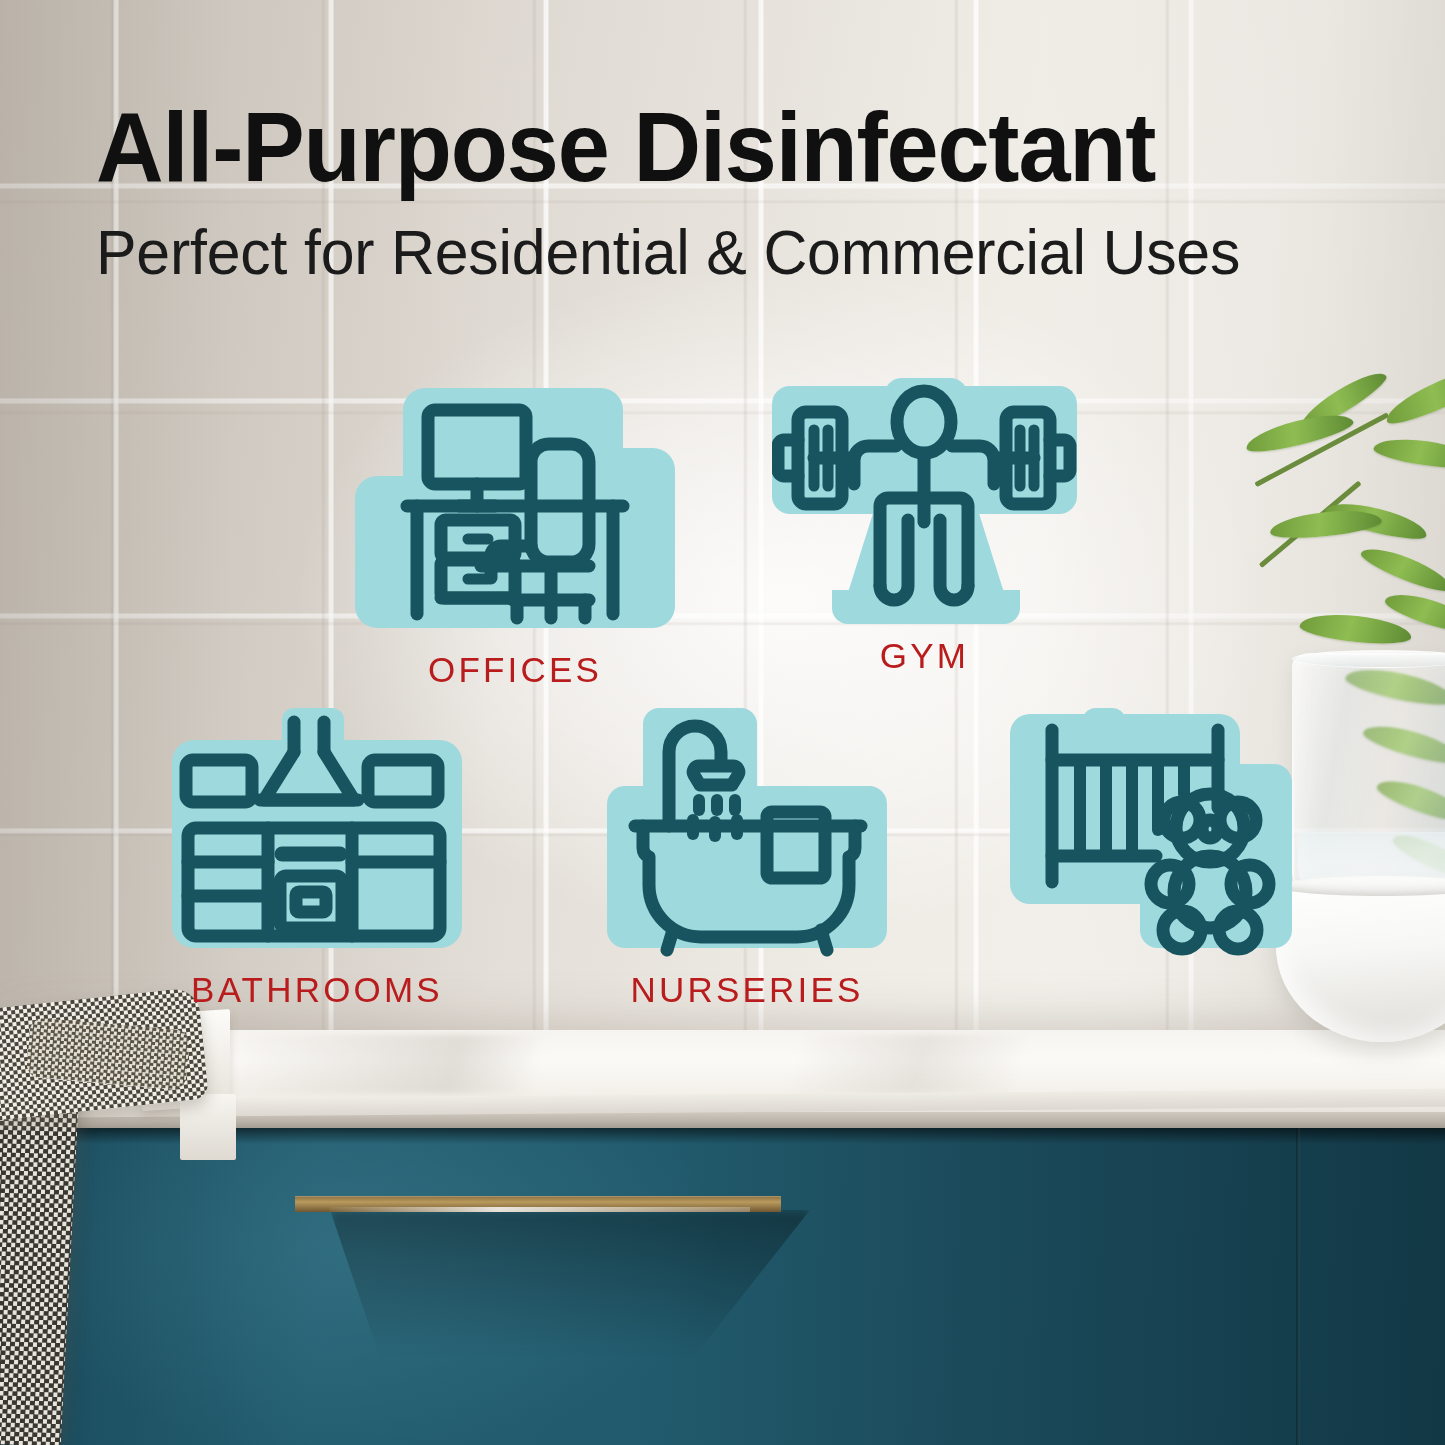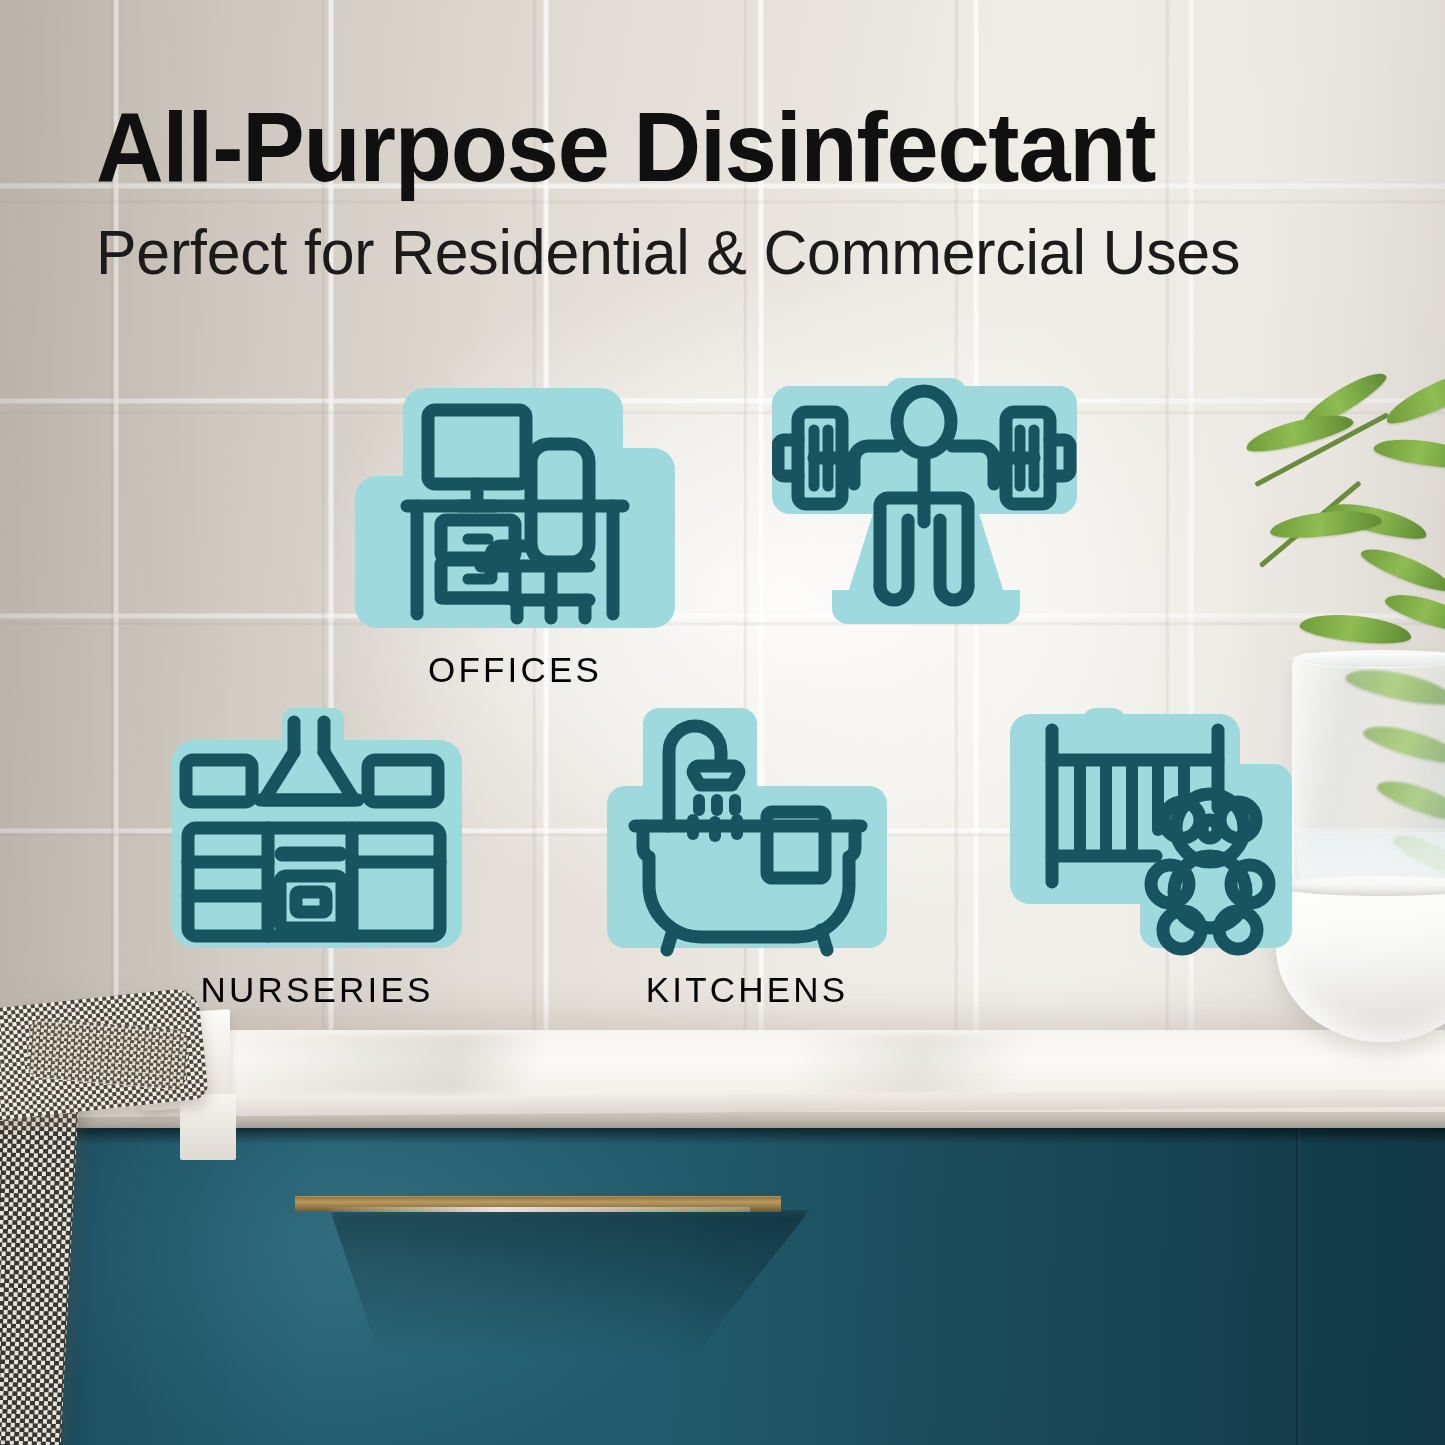--- a/index.html
+++ b/index.html
@@ -133,21 +133,21 @@
     letter-spacing:-.2px;line-height:1.1;white-space:nowrap;
     transform:scaleX(.965);transform-origin:left top;
   }
 
   
   .card{position:absolute;}
   .plate{position:absolute;inset:0;}
   .pp{position:absolute;background:#9ed9dd;}
   .caption{
     position:absolute;width:100%;text-align:center;
-    font-size:35px;font-weight:500;color:#000000;
+    font-size:35px;font-weight:500;color:#b91c1c;
     letter-spacing:3.2px;white-space:nowrap;
   }
   .glyph{position:absolute;left:0;top:0;}
   .glyph svg{display:block;}
 </style>
 </head>
 <body>
 
 <div id="stage">
 
@@ -260,20 +260,21 @@
         <rect x="26" y="34" width="44" height="92" rx="8"></rect>
         <rect x="234" y="34" width="44" height="92" rx="8"></rect>
         <path d="M42 52 v56" stroke-width="11"></path>
         <path d="M56 52 v56" stroke-width="11"></path>
         <path d="M248 52 v56" stroke-width="11"></path>
         <path d="M262 52 v56" stroke-width="11"></path>
         <path d="M26 62 h-14 a6 6 0 0 0 -6 6 v24 a6 6 0 0 0 6 6 h14"></path>
         <path d="M278 62 h14 a6 6 0 0 1 6 6 v24 a6 6 0 0 1 -6 6 h-14"></path>
       </svg>
     </div>
+    <div class="caption" style="top:258px;">GYM</div>
   </div>
 
   <div class="card" style="left:172px;top:708px;width:290px;height:310px;">
     <div class="plate">
       <div class="pp" style="left:110px;top:0;width:62px;height:50px;border-radius:12px 12px 0 0;"></div>
       <div class="pp" style="left:0;top:32px;width:290px;height:208px;border-radius:22px;"></div>
     </div>
     <div class="glyph">
       <svg width="290" height="250" viewBox="0 0 290 250" fill="none" stroke="#17545f" stroke-width="13" stroke-linecap="round" stroke-linejoin="round">
         <path d="M122 14 v30"></path>
@@ -289,21 +290,21 @@
         <path d="M16 188 h80"></path>
         <path d="M180 154 h88"></path>
         <path d="M110 146 h58" stroke-width="15"></path>
         <circle cx="118" cy="146" r="7" fill="#17545f" stroke="none"></circle>
         <circle cx="139" cy="146" r="7" fill="#17545f" stroke="none"></circle>
         <circle cx="160" cy="146" r="7" fill="#17545f" stroke="none"></circle>
         <rect x="108" y="168" width="62" height="52" rx="6"></rect>
         <rect x="124" y="184" width="30" height="20" rx="3"></rect>
       </svg>
     </div>
-    <div class="caption" style="top:262px;">NURSERIES</div>
+    <div class="caption" style="top:262px;">BATHROOMS</div>
   </div>
 
   <div class="card" style="left:607px;top:708px;width:280px;height:310px;">
     <div class="plate">
       <div class="pp" style="left:36px;top:0;width:114px;height:96px;border-radius:16px 16px 0 0;"></div>
       <div class="pp" style="left:0;top:78px;width:280px;height:162px;border-radius:18px;"></div>
     </div>
     <div class="glyph">
       <svg width="280" height="250" viewBox="0 0 280 250" fill="none" stroke="#17545f" stroke-width="13" stroke-linecap="round" stroke-linejoin="round">
         <path d="M62 118 V44 a26 26 0 0 1 26 -26 a26 26 0 0 1 26 26 v8"></path>
@@ -314,21 +315,21 @@
         <path d="M86 112 v14" stroke-width="12"></path>
         <path d="M108 114 v14" stroke-width="12"></path>
         <path d="M130 112 v14" stroke-width="12"></path>
         <path d="M28 118 h226"></path>
         <path d="M36 118 v22 a10 10 0 0 0 6 9 v28 a52 52 0 0 0 52 52 h96 a52 52 0 0 0 52 -52 v-28 a10 10 0 0 0 6 -9 v-22"></path>
         <rect x="160" y="104" width="58" height="66" rx="5"></rect>
         <path d="M66 222 l-6 20"></path>
         <path d="M214 222 l6 20"></path>
       </svg>
     </div>
-    <div class="caption" style="top:262px;">KITCHENS</div>
+    <div class="caption" style="top:262px;">NURSERIES</div>
   </div>
 
   <div class="card" style="left:1010px;top:708px;width:282px;height:310px;">
     <div class="plate">
       <div class="pp" style="left:0;top:6px;width:230px;height:190px;border-radius:20px;"></div>
       <div class="pp" style="left:72px;top:0;width:44px;height:40px;border-radius:14px 14px 0 0;"></div>
       <div class="pp" style="left:130px;top:56px;width:152px;height:184px;border-radius:18px;"></div>
     </div>
     <div class="glyph">
       <svg width="282" height="250" viewBox="0 0 282 250" fill="none" stroke="#17545f" stroke-width="13" stroke-linecap="round" stroke-linejoin="round">

